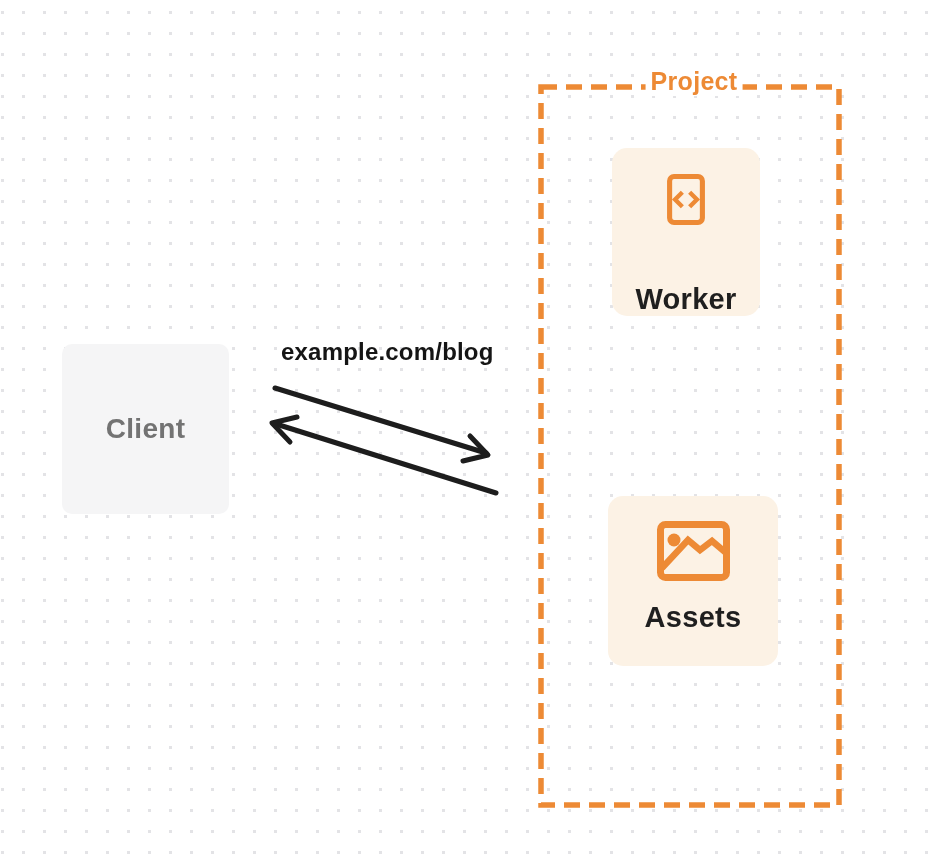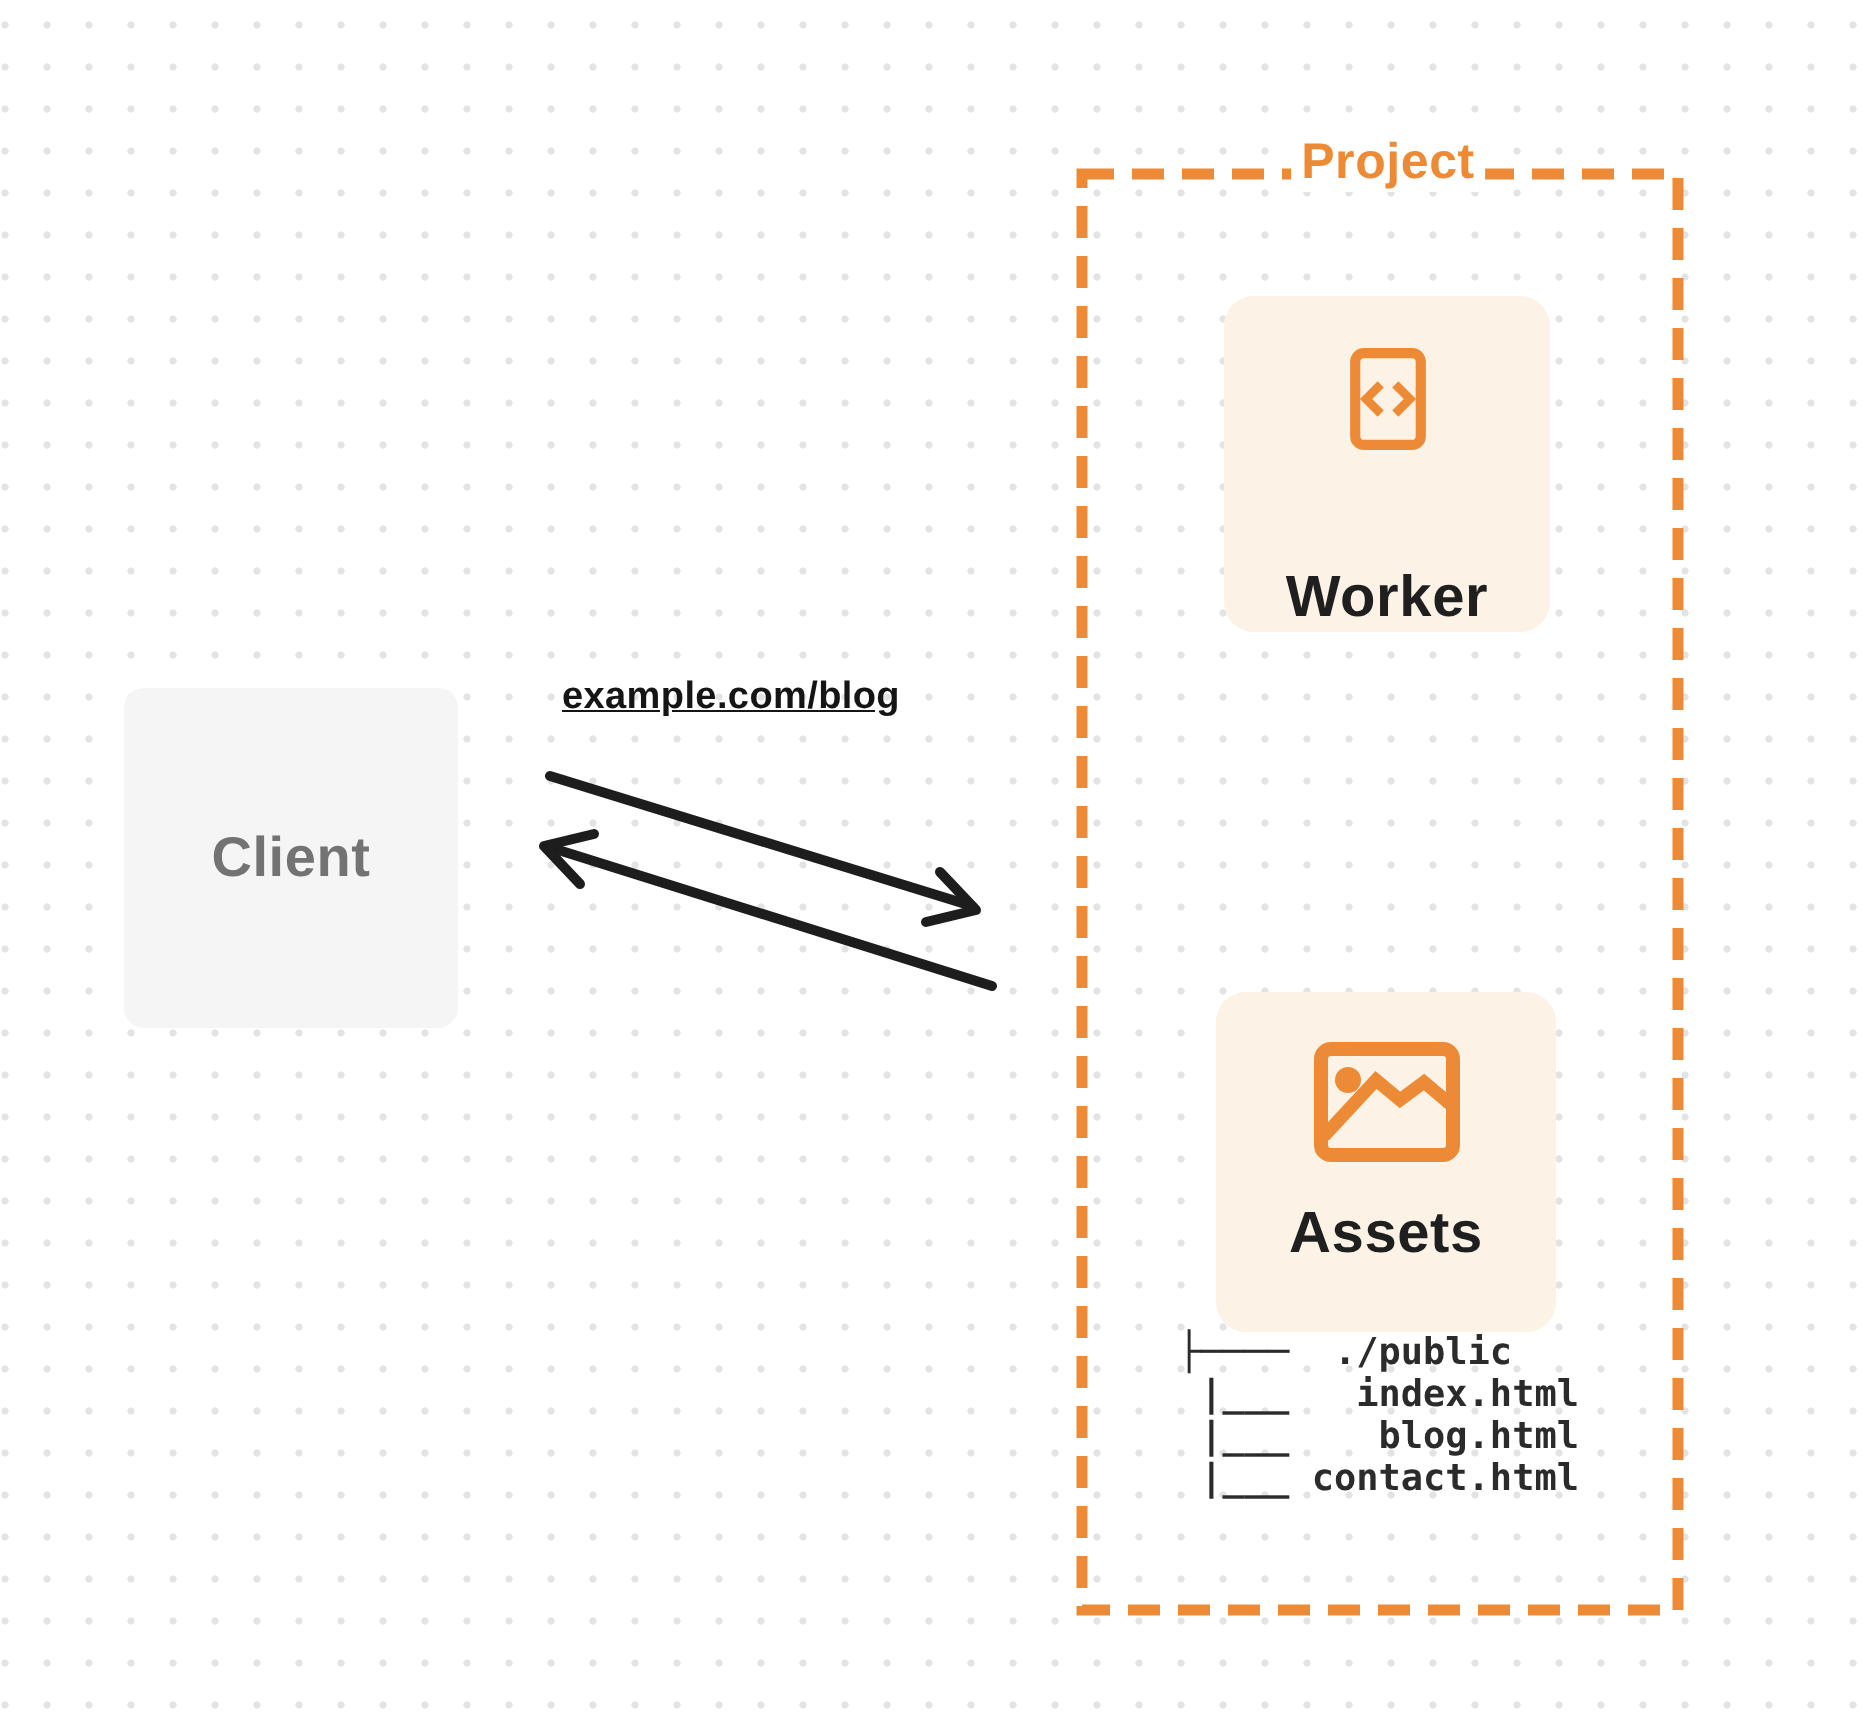--- a/index.html
+++ b/index.html
@@ -14,36 +14,36 @@
     font-family:"Liberation Sans",sans-serif;
   }
   .client-box{
     position:absolute;left:62px;top:344px;width:167px;height:170px;
     background:#F5F5F6;border-radius:10px;
     display:flex;align-items:center;justify-content:center;
   }
   .client-label{font-size:28px;font-weight:700;color:#737373;letter-spacing:.3px;}
   .url-label{
     position:absolute;left:281px;top:338px;
-    font-size:19px;font-weight:700;color:#151515;letter-spacing:.2px;text-decoration:underline;
+    font-size:24px;font-weight:700;color:#151515;letter-spacing:.2px;
   }
   .arrows-svg{position:absolute;left:0;top:0;width:938px;height:860px;pointer-events:none;}
   .project{position:absolute;left:538px;top:84px;width:304px;height:724px;}
   .project-border{position:absolute;left:0;top:0;width:304px;height:724px;}
   .project-label{
     position:absolute;top:-17px;left:156px;transform:translateX(-50%);
     background:#ffffff;padding:0 5px;
     font-size:25px;font-weight:700;color:#ED8A35;letter-spacing:.3px;
     white-space:nowrap;
   }
   .card{
     position:absolute;background:#FCF2E5;border-radius:15px;
     display:flex;flex-direction:column;align-items:center;box-sizing:border-box;
   }
-  .card-worker{left:74px;top:64px;width:163px;height:168px;padding-top:26px;gap:35px;}
+  .card-worker{left:74px;top:64px;width:148px;height:168px;padding-top:26px;gap:35px;}
   .card-assets{left:70px;top:412px;width:170px;height:170px;padding-top:25px;}
   .card-label{font-size:29px;font-weight:700;color:#1F1F1F;letter-spacing:.3px;}
   .card-worker .card-label{margin-top:23px;}
   .card-assets .card-label{margin-top:20px;}
   .file-tree{
     position:absolute;left:51px;top:582px;margin:0;
     font-family:"DejaVu Sans Mono",monospace;
     font-size:18.5px;line-height:21px;font-weight:700;color:#2B2B2B;
     white-space:pre;
   }
@@ -87,19 +87,15 @@
 
     <div class="card card-assets">
       <svg width="73" height="60" viewBox="0 0 73 60" fill="none" stroke="#ED8A35">
         <rect x="3.5" y="3.5" width="66" height="53" rx="5" stroke-width="7"></rect>
         <circle cx="17" cy="19" r="6.5" fill="#ED8A35" stroke="none"></circle>
         <path d="M5,47 L31,19 L43,29 L55,20 L68,31" stroke-width="6.5" stroke-linejoin="miter"></path>
       </svg>
       <div class="card-label">Assets</div>
     </div>
 
-    <pre class="file-tree">├────  ./public
- |___   index.html
- |___    blog.html
- |___ contact.html</pre>
   </div>
 
 </div>
 
 </body></html>

